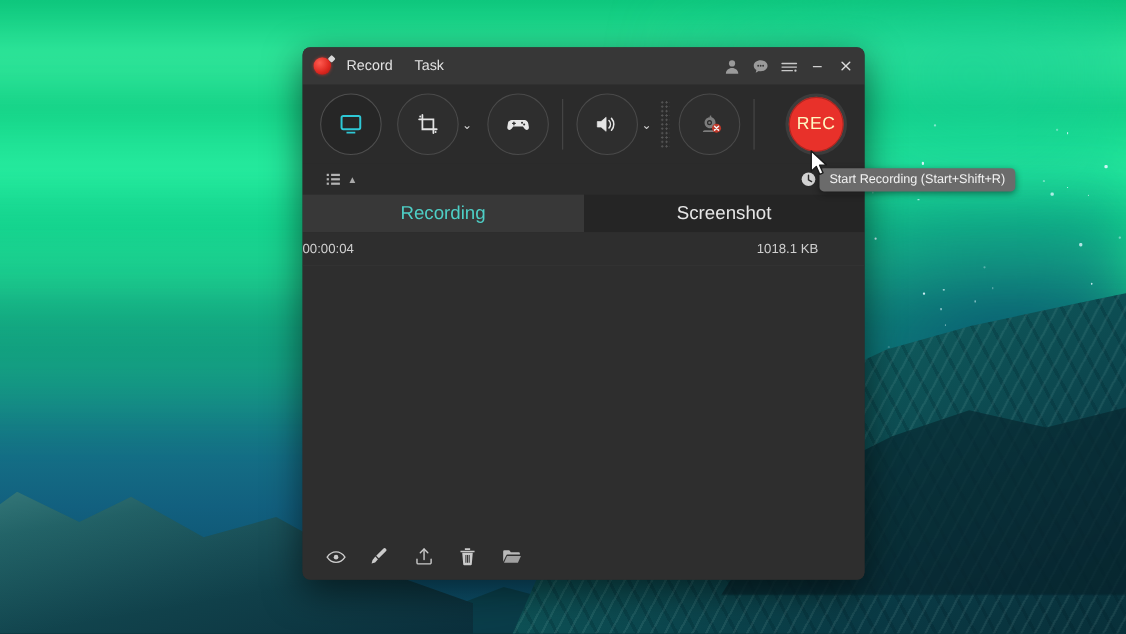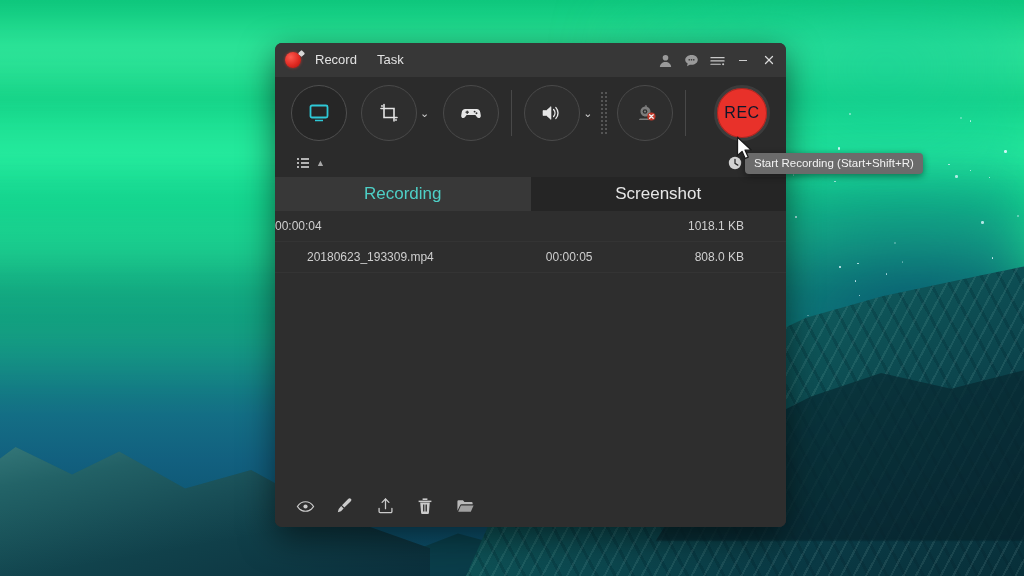--- a/index.html
+++ b/index.html
@@ -143,21 +143,21 @@
   }
   .circ {
     width:56px; height:56px; border-radius:50%;
     border:1px solid #4a4a4a; background:#2e2e2e;
     display:flex; align-items:center; justify-content:center;
     cursor:default; position:relative;
   }
   .circ.active { background:#262626; border-color:#4f4f4f; }
   .circ.rec {
     width:56px; height:56px; border:3px solid #3c3c3c;
-    background:#e8312a; color:#0f172a;
+    background:#e8312a; color:#fef9c3;
     font-size:16px; letter-spacing:.5px;
     box-shadow:inset 0 0 0 1px rgba(0,0,0,.25);
   }
   .gap { width:14px; }
   .chev {
     color:#cfcfcf; font-size:11px; margin-left:3px;
   }
   .vline { width:1px; height:46px; background:#484848; margin:0 12px; }
   .dotgrid {
     width:9px; height:44px; margin:0 8px;
@@ -484,25 +484,20 @@
   <div class="tabs">
     <div class="tab active">Recording</div>
     <div class="tab inactive">Screenshot</div>
   </div>
 
   <div class="list" id="file-list">
       <div class="row">
         <div class="c-dur">00:00:04</div>
         <div class="c-size">1018.1 KB</div>
       </div>
-      <div class="row">
-        <div class="c-name">20180623_193309.mp4</div>
-        <div class="c-dur">00:00:05</div>
-        <div class="c-size">808.0 KB</div>
-      </div>
     </div>
 
   <div class="bottombar">
     <div class="bb">
       <svg width="19" height="15" viewBox="0 0 20 15" fill="none" stroke="#cbcbcb" stroke-width="1.3">
         <path d="M1.5 7.5S4.8 2.5 10 2.5s8.5 5 8.5 5-3.3 5-8.5 5-8.5-5-8.5-5z"></path>
         <circle cx="10" cy="7.5" r="2.2" fill="#cbcbcb" stroke="none"></circle>
       </svg>
     </div>
     <div class="bb">

